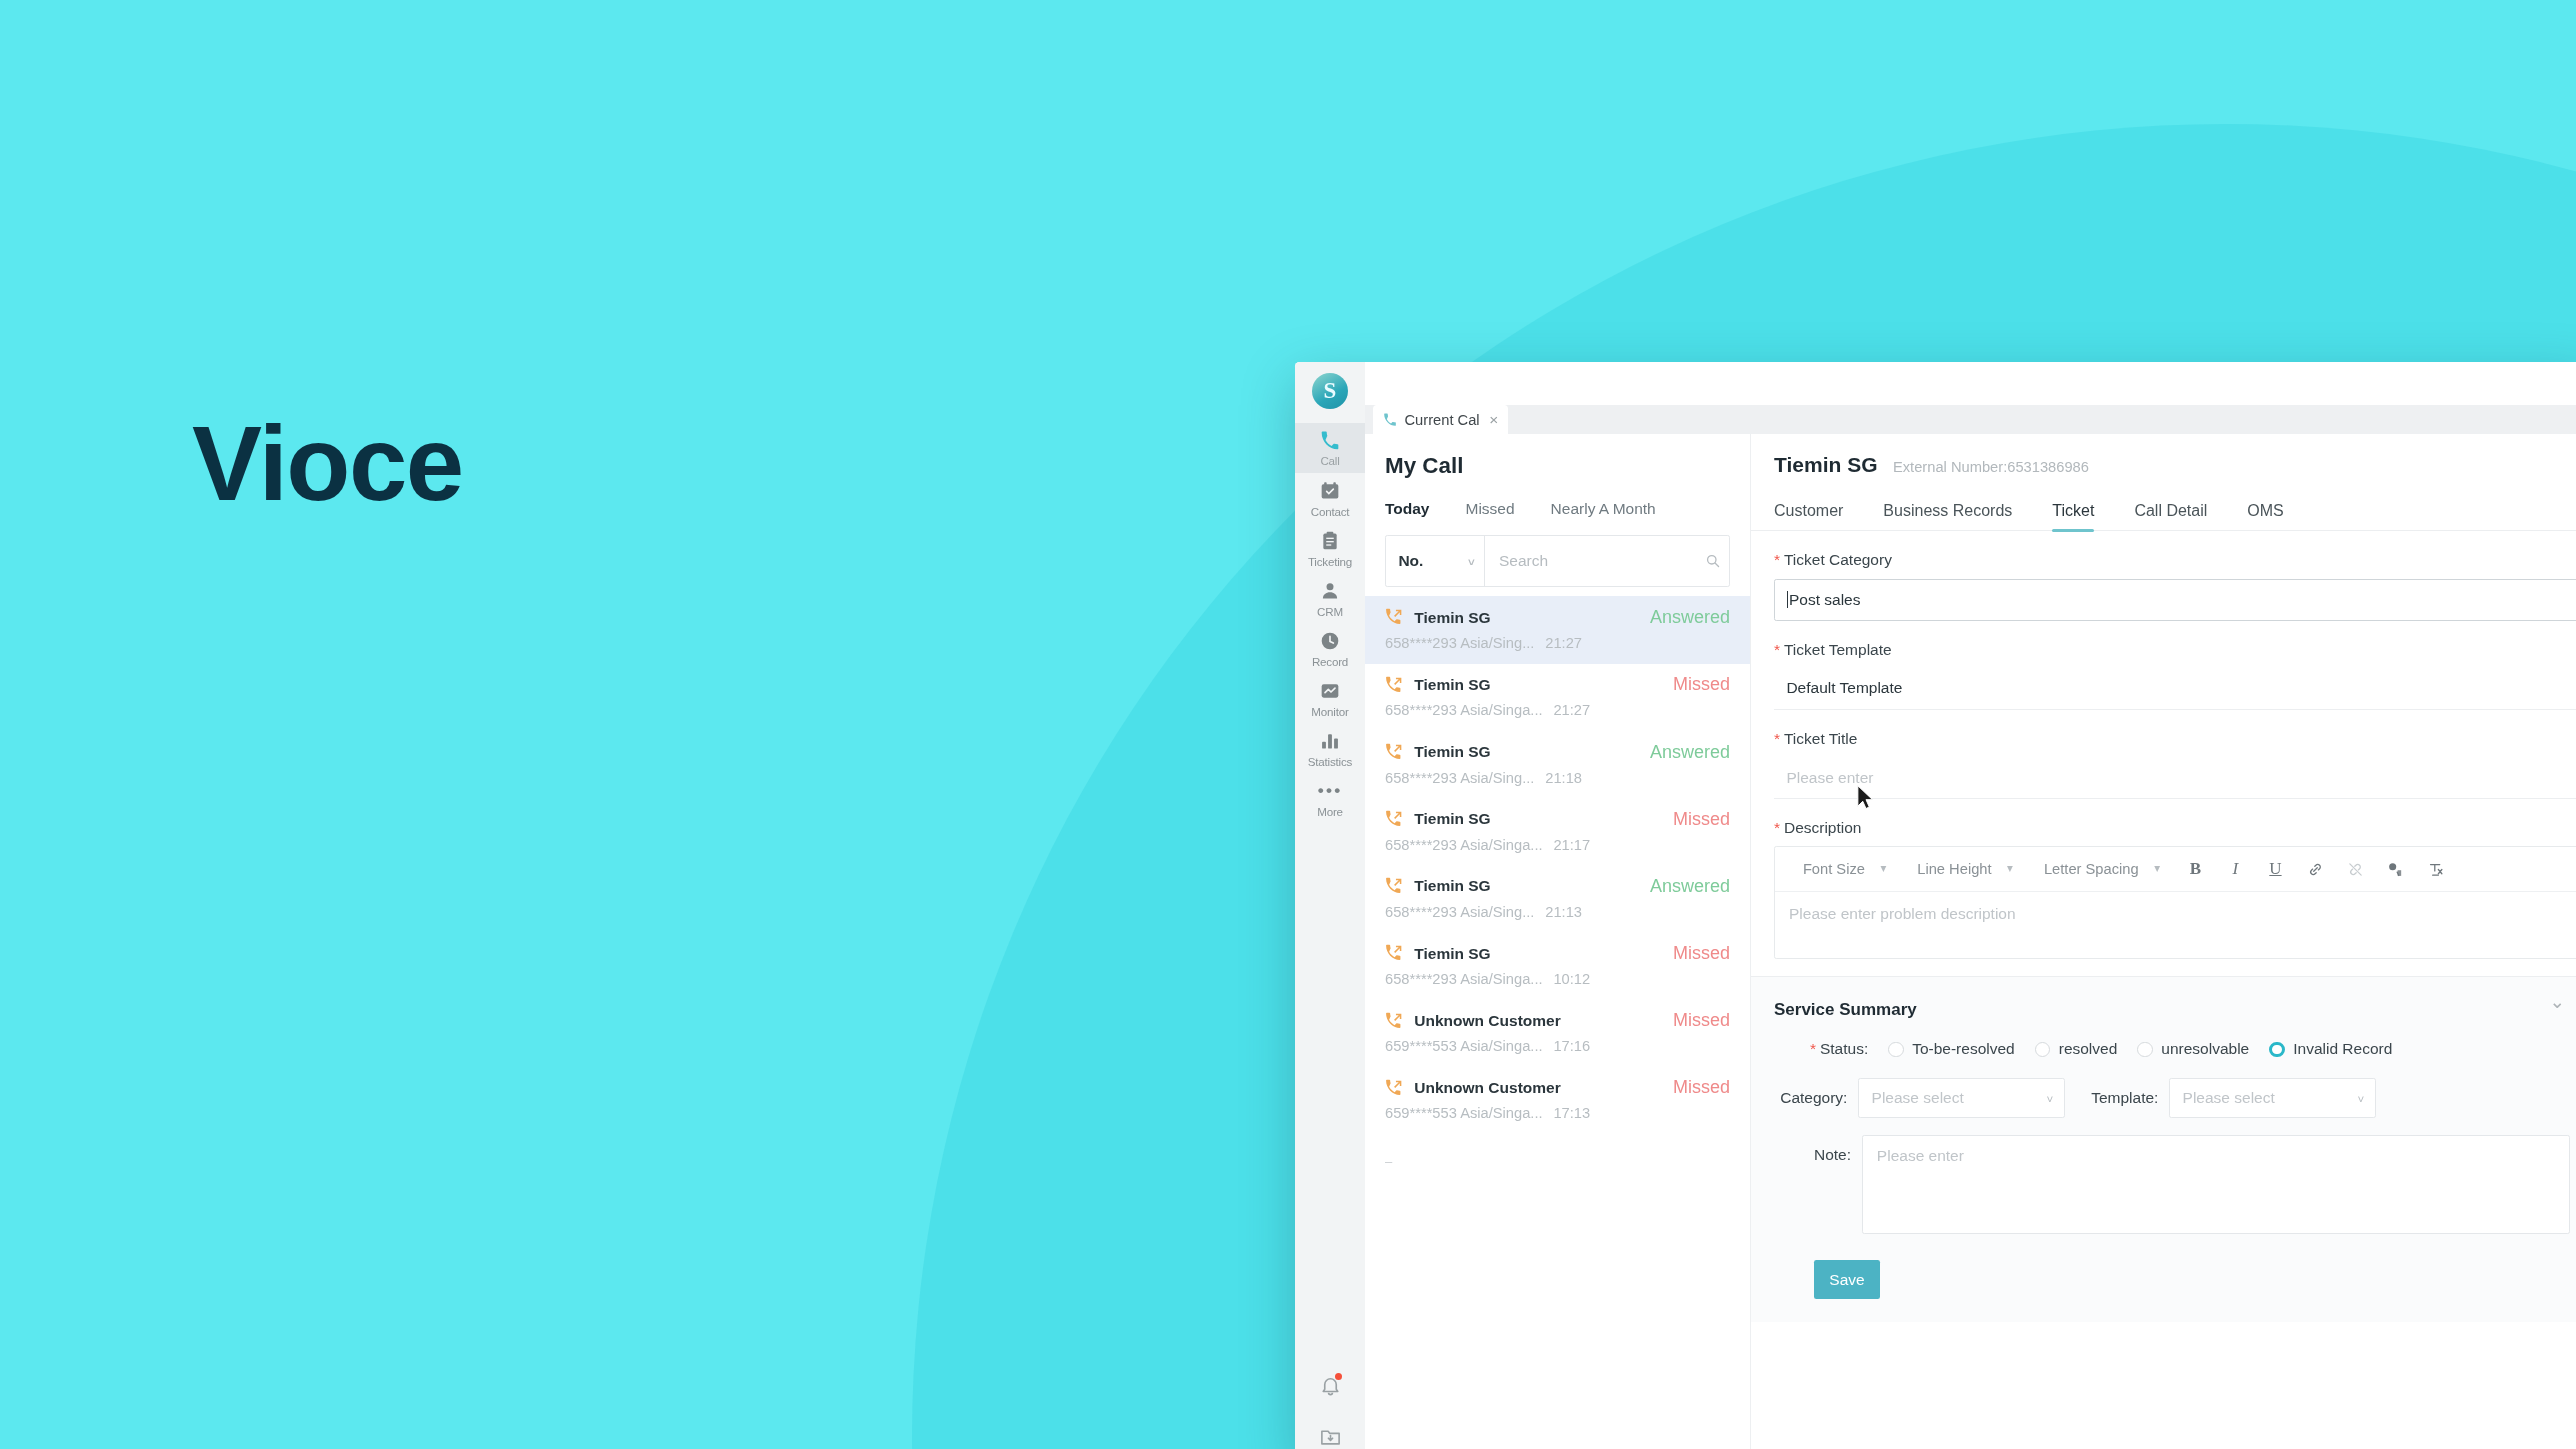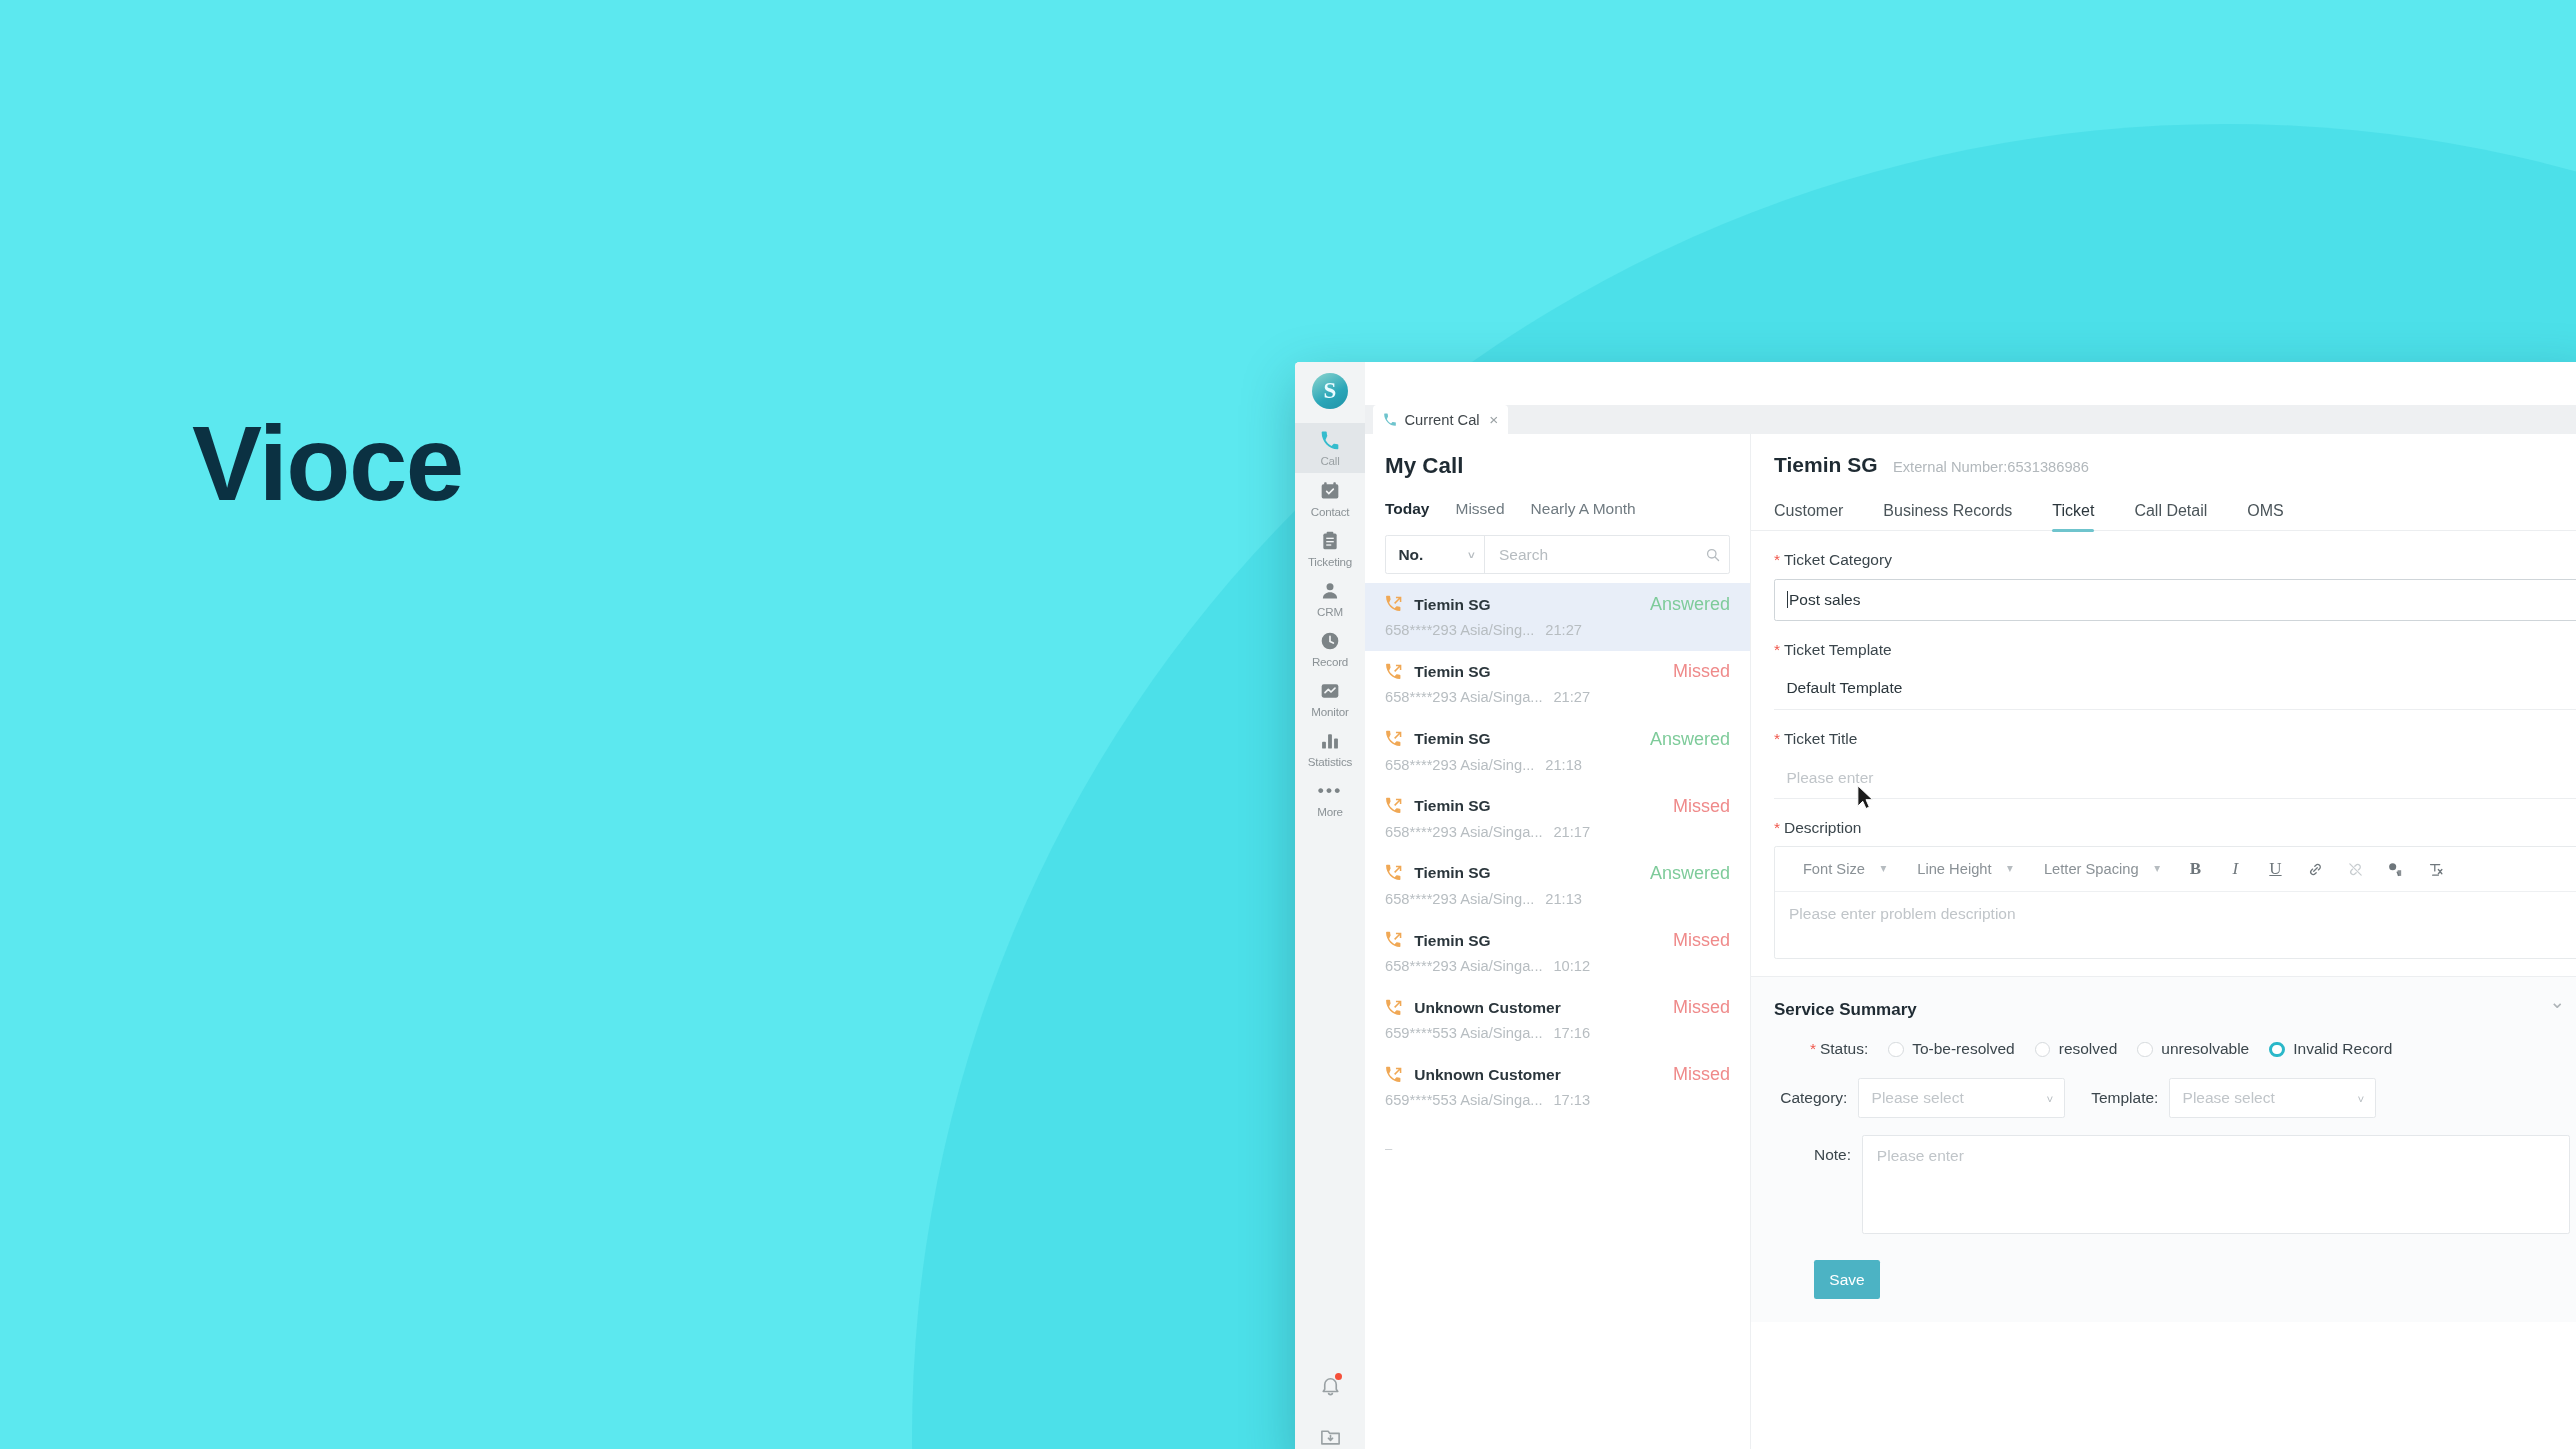--- a/index.html
+++ b/index.html
@@ -204,30 +204,30 @@
   }
   #call-panel-head { padding: 18.5px 20px 0; }
   #my-call-title {
     font-size: 22.4px;
     font-weight: 700;
     color: #1f2b33;
     margin-bottom: 21.6px;
   }
   #call-filters {
     display: flex;
-    gap: 26px;
+    gap: 36px;
     font-size: 15.5px;
     margin-bottom: 17px;
   }
   .filter-item { color: #6f7a80; cursor: pointer; white-space: nowrap; }
   .filter-item.active { color: #1f2b33; font-weight: 700; }
 
   #search-row {
     display: flex;
-    height: 39px;
+    height: 52px;
     border: 0.8px solid #e4e7ea;
     border-radius: 2.3px;
     margin-bottom: 3.1px;
   }
   #search-select {
     width: 99px;
     flex: 0 0 99px;
     display: flex;
     align-items: center;
     justify-content: space-between;

